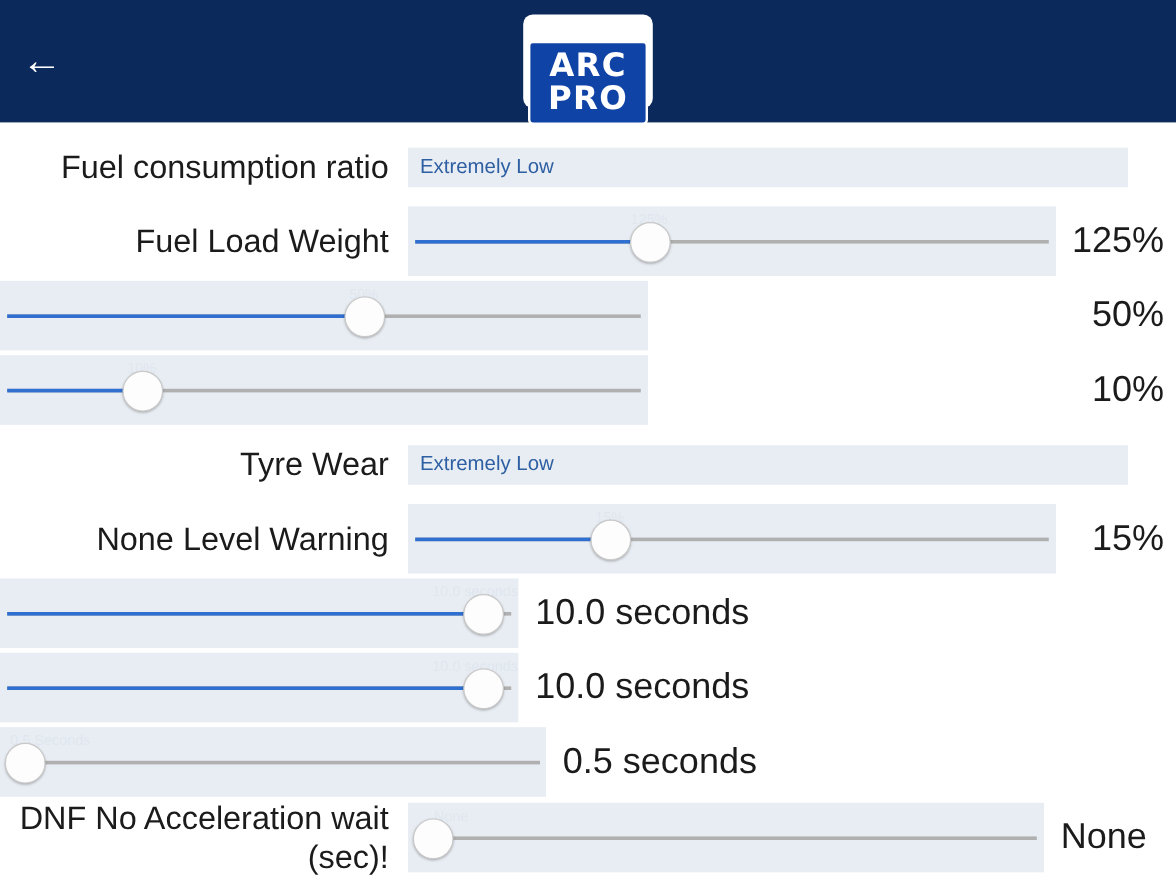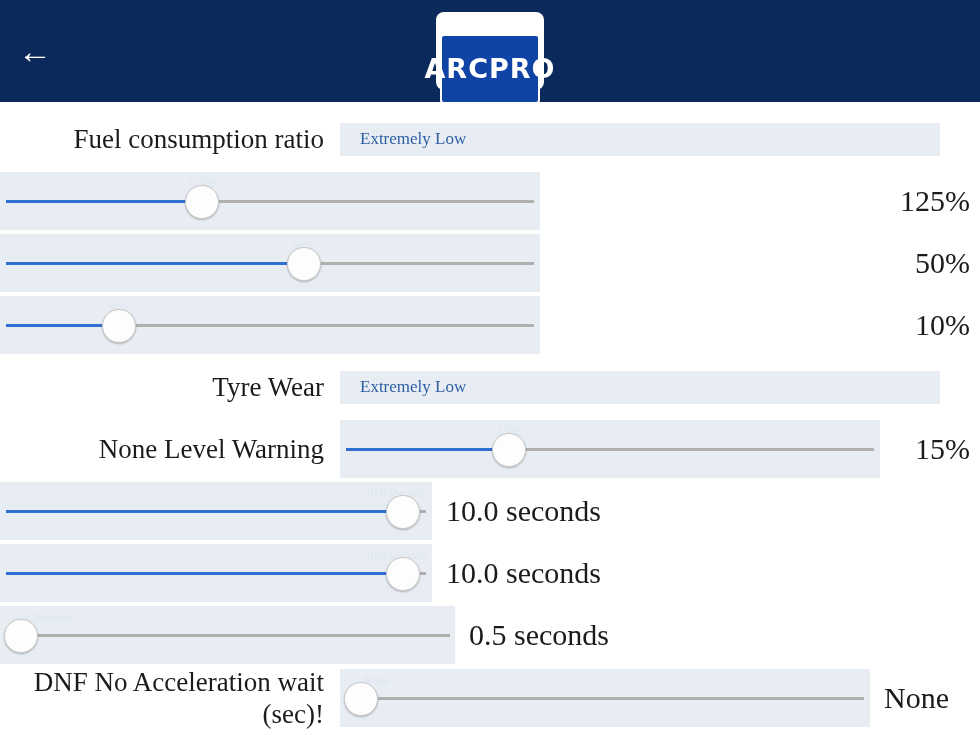--- a/index.html
+++ b/index.html
@@ -48,21 +48,21 @@
     display: flex;
     align-items: center;
     justify-content: center;
   }
   .logo-inner {
     width: 96px;
     height: 66px;
     background: #1043a6;
     border-radius: 4px;
     display: flex;
-    flex-direction: row;
+    flex-direction: column;
     align-items: center;
     justify-content: center;
     border: 2px solid #ffffff;
     margin-top: 36px;
   }
   .logo-line {
     color: #ffffff;
     font-weight: bold;
     font-size: 27px;
     line-height: 28px;
@@ -71,21 +71,20 @@
   }
 
   
   .content {
     padding-top: 6px;
   }
   .row {
     display: flex;
     align-items: center;
     min-height: 62px;
-    font-family: Liberation Serif, serif;
   }
   .row-label {
     width: 340px;
     text-align: right;
     padding-right: 16px;
     font-size: 27px;
     color: #1b1b1b;
     line-height: 32px;
     box-sizing: border-box;
   }
@@ -96,21 +95,21 @@
     position: relative;
     height: 62px;
   }
 
   
   .select-field {
     background: #e8edf3;
     height: 33px;
     display: flex;
     align-items: center;
-    padding-left: 20px;
+    padding-left: 10px;
     font-size: 17px;
     color: #2e5fa3;
     box-sizing: border-box;
   }
   .select-w-600 { width: 600px; }
 
   
   .slider-wrap {
     position: relative;
     height: 62px;
@@ -195,20 +194,21 @@
   <div class="row">
     <div class="row-label">Fuel consumption ratio</div>
     <div class="row-control">
       <div class="select-field select-w-600">
         <span>Extremely Low</span>
       </div>
     </div>
   </div>
 
   <div class="row">
+    <div class="row-label">Fuel Load Weight</div>
     <div class="row-control">
       <div class="slider-wrap" style="width:540px;">
         <div class="slider-bg" style="width:540px;"></div>
         <div class="track" style="left:6px; width:528px;"></div>
         <div class="track-fill" style="left:6px; width:195px;"></div>
         <div class="bubble" style="left:201px;">125%</div>
         <div class="thumb" style="left:185px;"></div>
       </div>
       <div class="value-right">125%</div>
     </div>

